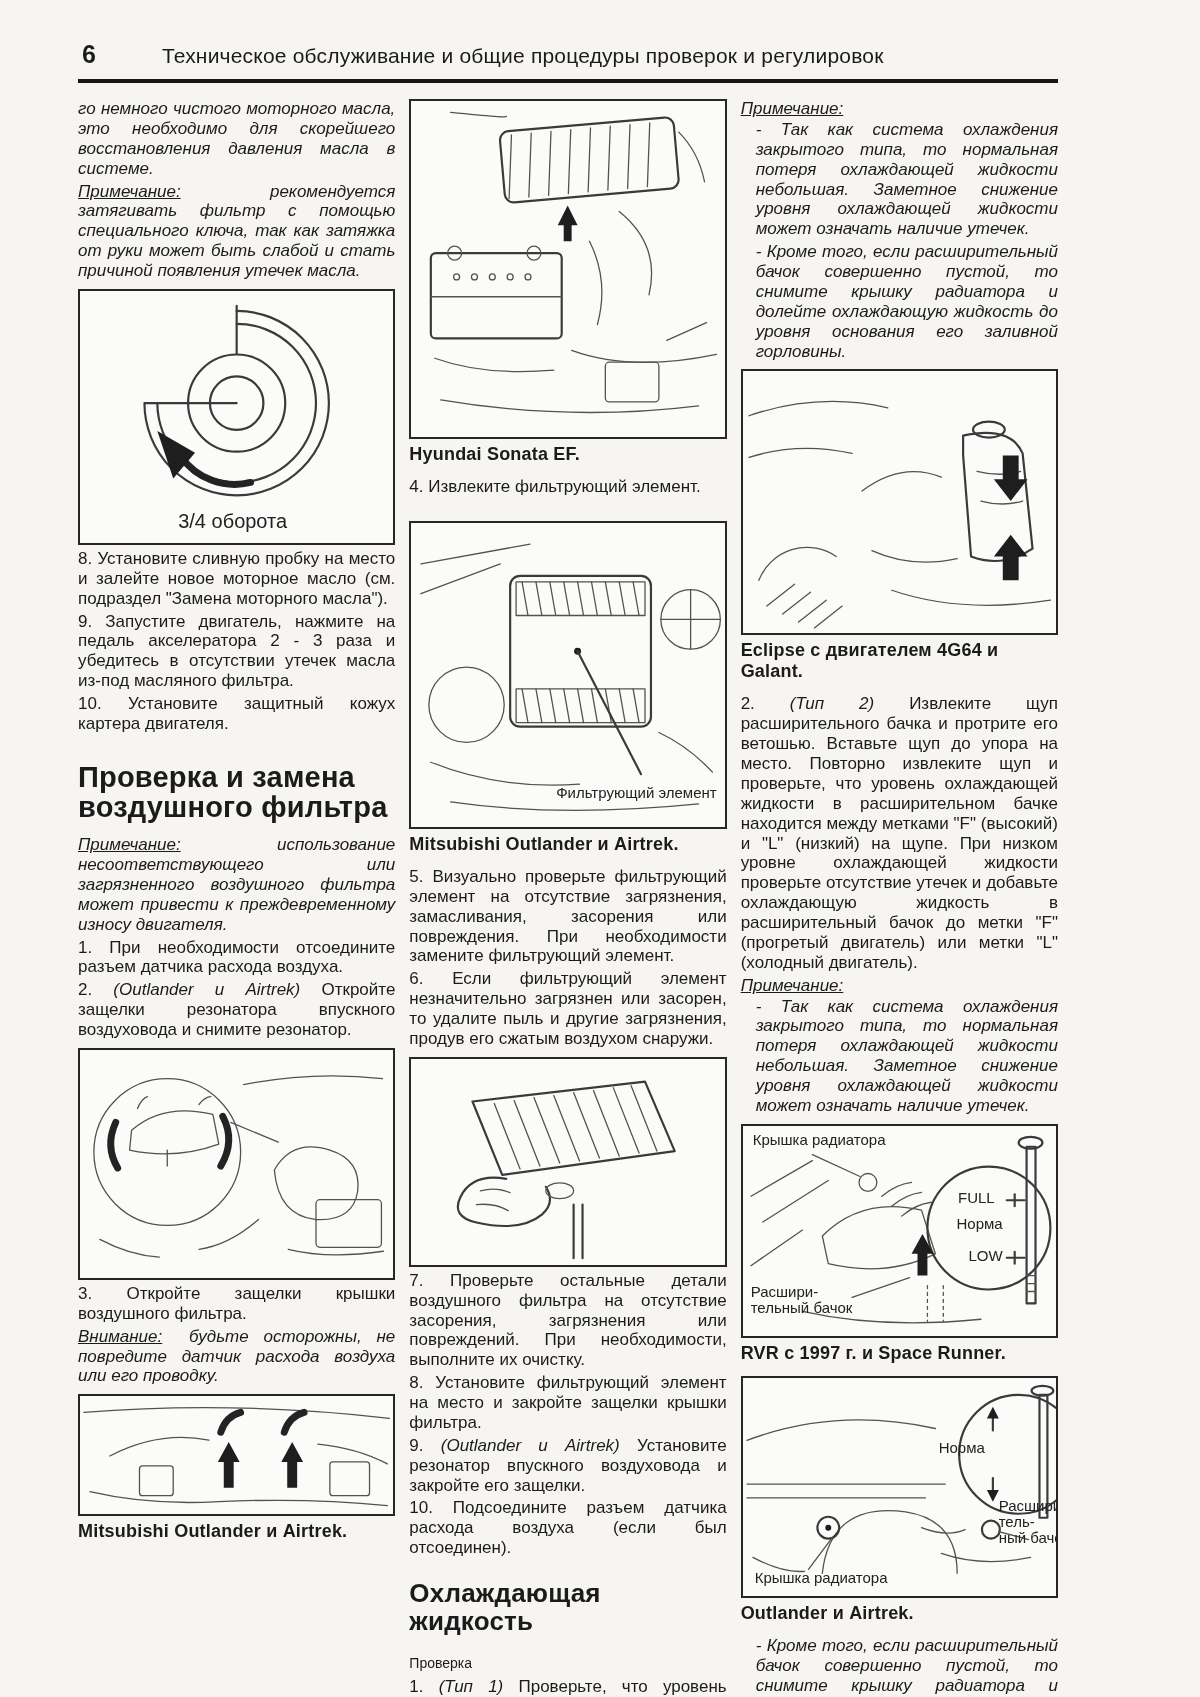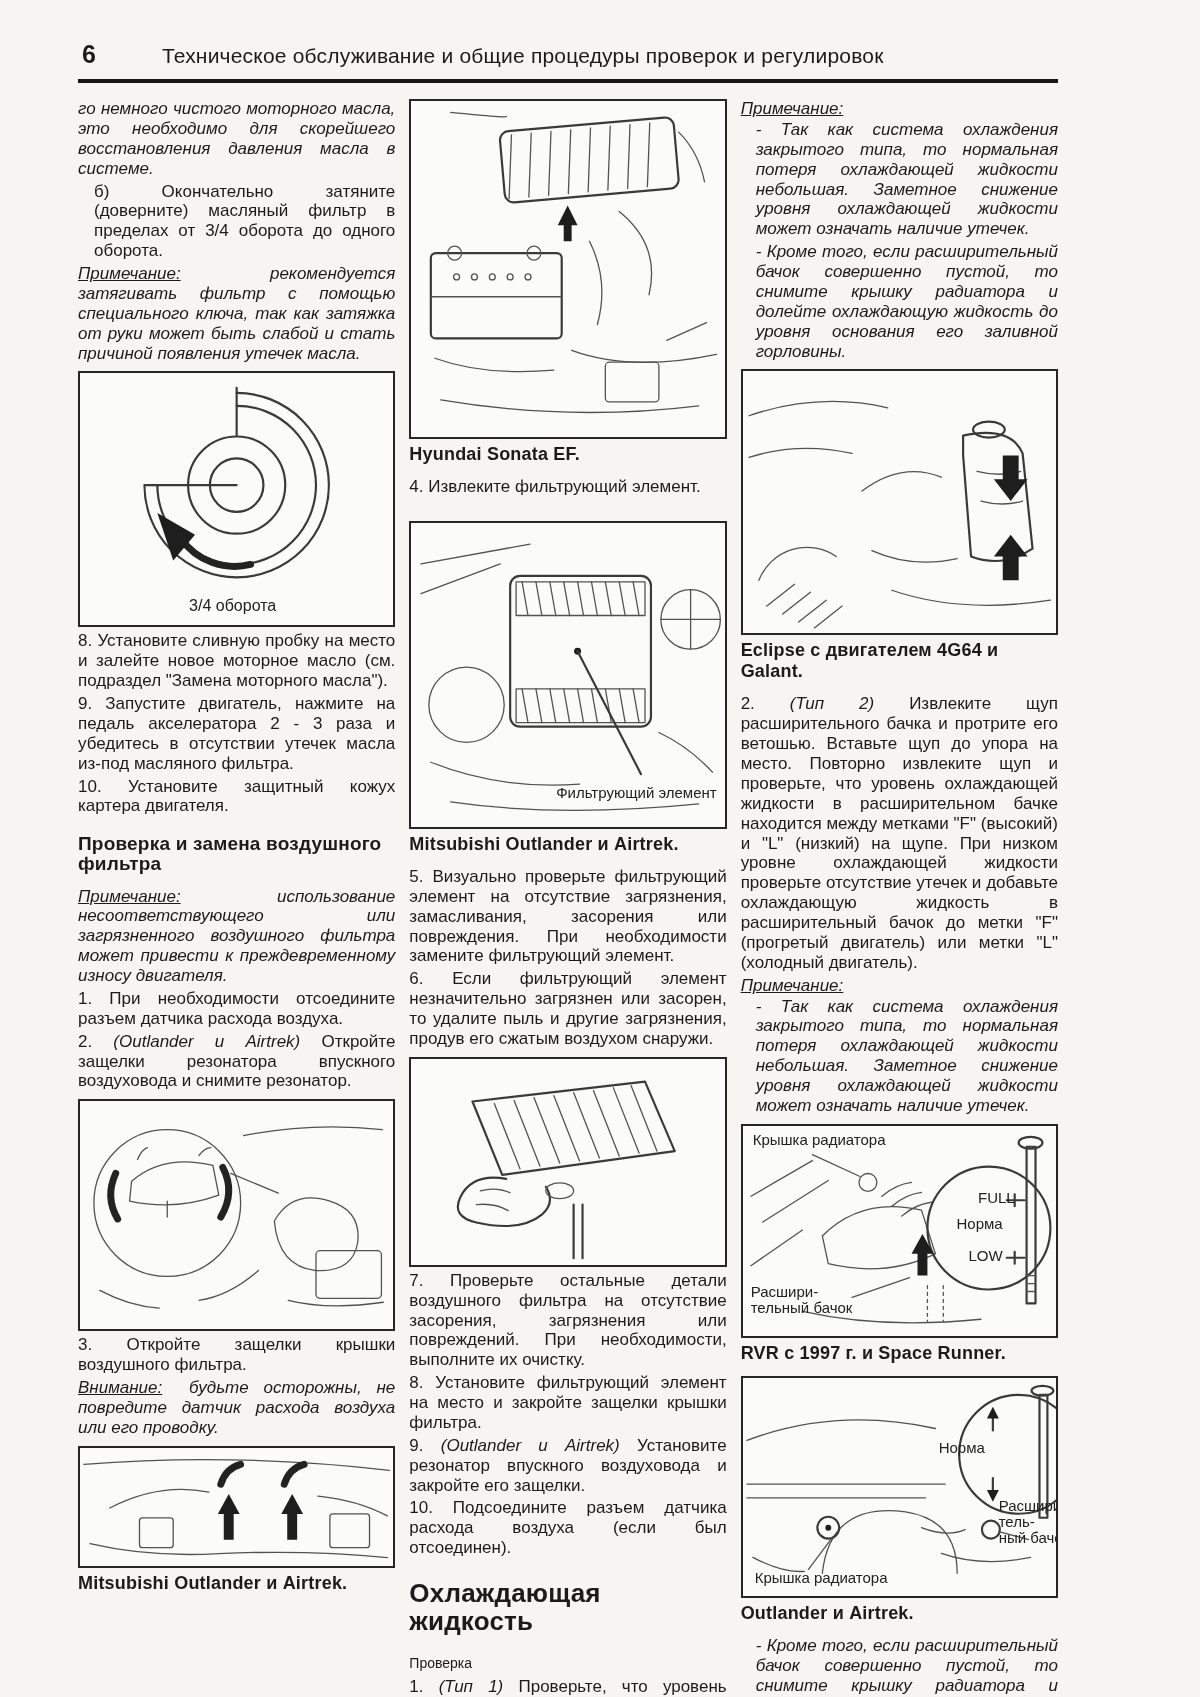--- a/index.html
+++ b/index.html
@@ -35,22 +35,22 @@
   
   .para{
     font-size:17px;line-height:1.17;text-align:justify;margin:0 0 3px 0;
   }
   .para.italic{font-style:italic;}
   .indent{padding-left:16px;}
   .note-label{font-style:italic;text-decoration:underline;}
   .note-body{font-style:italic;margin-left:12px;}
   .bullet{padding-left:15px;font-style:italic;}
   .sect-heading{
-    font-size:19px;font-weight:bold;line-height:1.06;
-    margin:18px 0 12px 0;letter-spacing:.2px;
+    font-size:29px;font-weight:bold;line-height:1.06;
+    margin:28px 0 12px 0;letter-spacing:.2px;
   }
   .sect-heading.cool{font-size:26px;margin:22px 0 2px 0;}
   .sub-heading{font-size:14px;font-weight:normal;margin:20px 0 6px 0;}
   .fig-caption{
     font-size:18px;font-weight:bold;margin:5px 0 12px 0;letter-spacing:.2px;
   }
   
   .fig{
     position:relative;
     border:2px solid #262626;
@@ -58,42 +58,41 @@
     margin:8px 0 4px 0;
     overflow:hidden;
   }
   .fig svg{display:block;width:100%;height:100%;}
   .fig-label{
     position:absolute;font-size:15px;line-height:1.08;color:#222;
     white-space:nowrap;
   }
   .spiral-caption{
     position:absolute;left:0;right:8px;bottom:10px;text-align:center;
-    font-size:16px;color:#222;
+    font-size:20px;color:#222;
   }
   .sk{stroke:#54524f;stroke-width:1.3;fill:none;stroke-linecap:round;stroke-linejoin:round;}
   .sk2{stroke:#3a3a3a;stroke-width:2.2;fill:none;stroke-linecap:round;stroke-linejoin:round;}
   .blk{fill:#1e1e1e;stroke:none;}
   .thick{stroke:#232323;stroke-width:7;fill:none;stroke-linecap:round;}
 </style>
 </head>
 <body>
 
 <div class="page">
 
   <div class="pageheader">
     <span class="pagenum">6</span>
     <span class="pagetitle">Техническое обслуживание и общие процедуры проверок и регулировок</span>
   </div>
 
   <div class="columns">
 
     <div class="col">
       <p class="para italic">го немного чистого моторного масла, это необходимо для скорейшего восстановления давления масла в системе.</p>
-      <p class="para indent">б) Окончательно затяните (доверните) масляный фильтр в пределах от 3/4 оборота до одного оборота.</p>
       <p class="para"><span class="note-label">Примечание:</span><span class="note-body"> рекомендуется затягивать фильтр с помощью специального ключа, так как затяжка от руки может быть слабой и стать причиной появления утечек масла.</span></p>
 
       <div class="fig" style="height:252px;">
         <svg viewBox="0 0 316 252">
           <line class="sk2" x1="158" y1="14" x2="158" y2="62"></line>
           <circle class="sk2" cx="158" cy="112" r="27"></circle>
           <circle class="sk2" cx="158" cy="112" r="49"></circle>
           <path class="sk2" d="M158 32 a80 80 0 1 1 -80 80"></path>
           <path class="sk2" d="M158 19 a93 93 0 1 1 -93 93"></path>
           <line class="sk2" x1="66" y1="112" x2="158" y2="112"></line>
@@ -304,21 +303,21 @@
           <line class="sk2" x1="274" y1="68" x2="274" y2="80"></line>
           <line class="sk2" x1="266" y1="132" x2="284" y2="132"></line>
           <line class="sk2" x1="274" y1="126" x2="274" y2="138"></line>
           <polygon class="blk" points="170,128 181,108 192,128 186,128 186,150 176,150 176,128"></polygon>
           <line class="sk" x1="110" y1="172" x2="168" y2="152"></line>
           <line class="sk" x1="186" y1="160" x2="186" y2="196" stroke-dasharray="3,4"></line>
           <line class="sk" x1="202" y1="160" x2="202" y2="196" stroke-dasharray="3,4"></line>
           <path class="sk" d="M60 186 q80 18 180 8"></path>
         </svg>
         <div class="fig-label" style="left:10px;top:6px;">Крышка радиатора</div>
-        <div class="fig-label" style="left:224px;top:64px;width:48px;text-align:right;">FULL</div>
+        <div class="fig-label" style="left:204px;top:64px;width:48px;text-align:right;">FULL</div>
         <div class="fig-label" style="left:196px;top:90px;width:64px;text-align:right;">Норма</div>
         <div class="fig-label" style="left:214px;top:122px;width:46px;text-align:right;">LOW</div>
         <div class="fig-label" style="left:8px;top:158px;">
           <div>Расшири-</div>
           <div>тельный бачок</div>
         </div>
       </div>
       <div class="fig-caption">RVR с 1997 г. и Space Runner.</div>
 
       <div class="fig" style="height:218px;">

